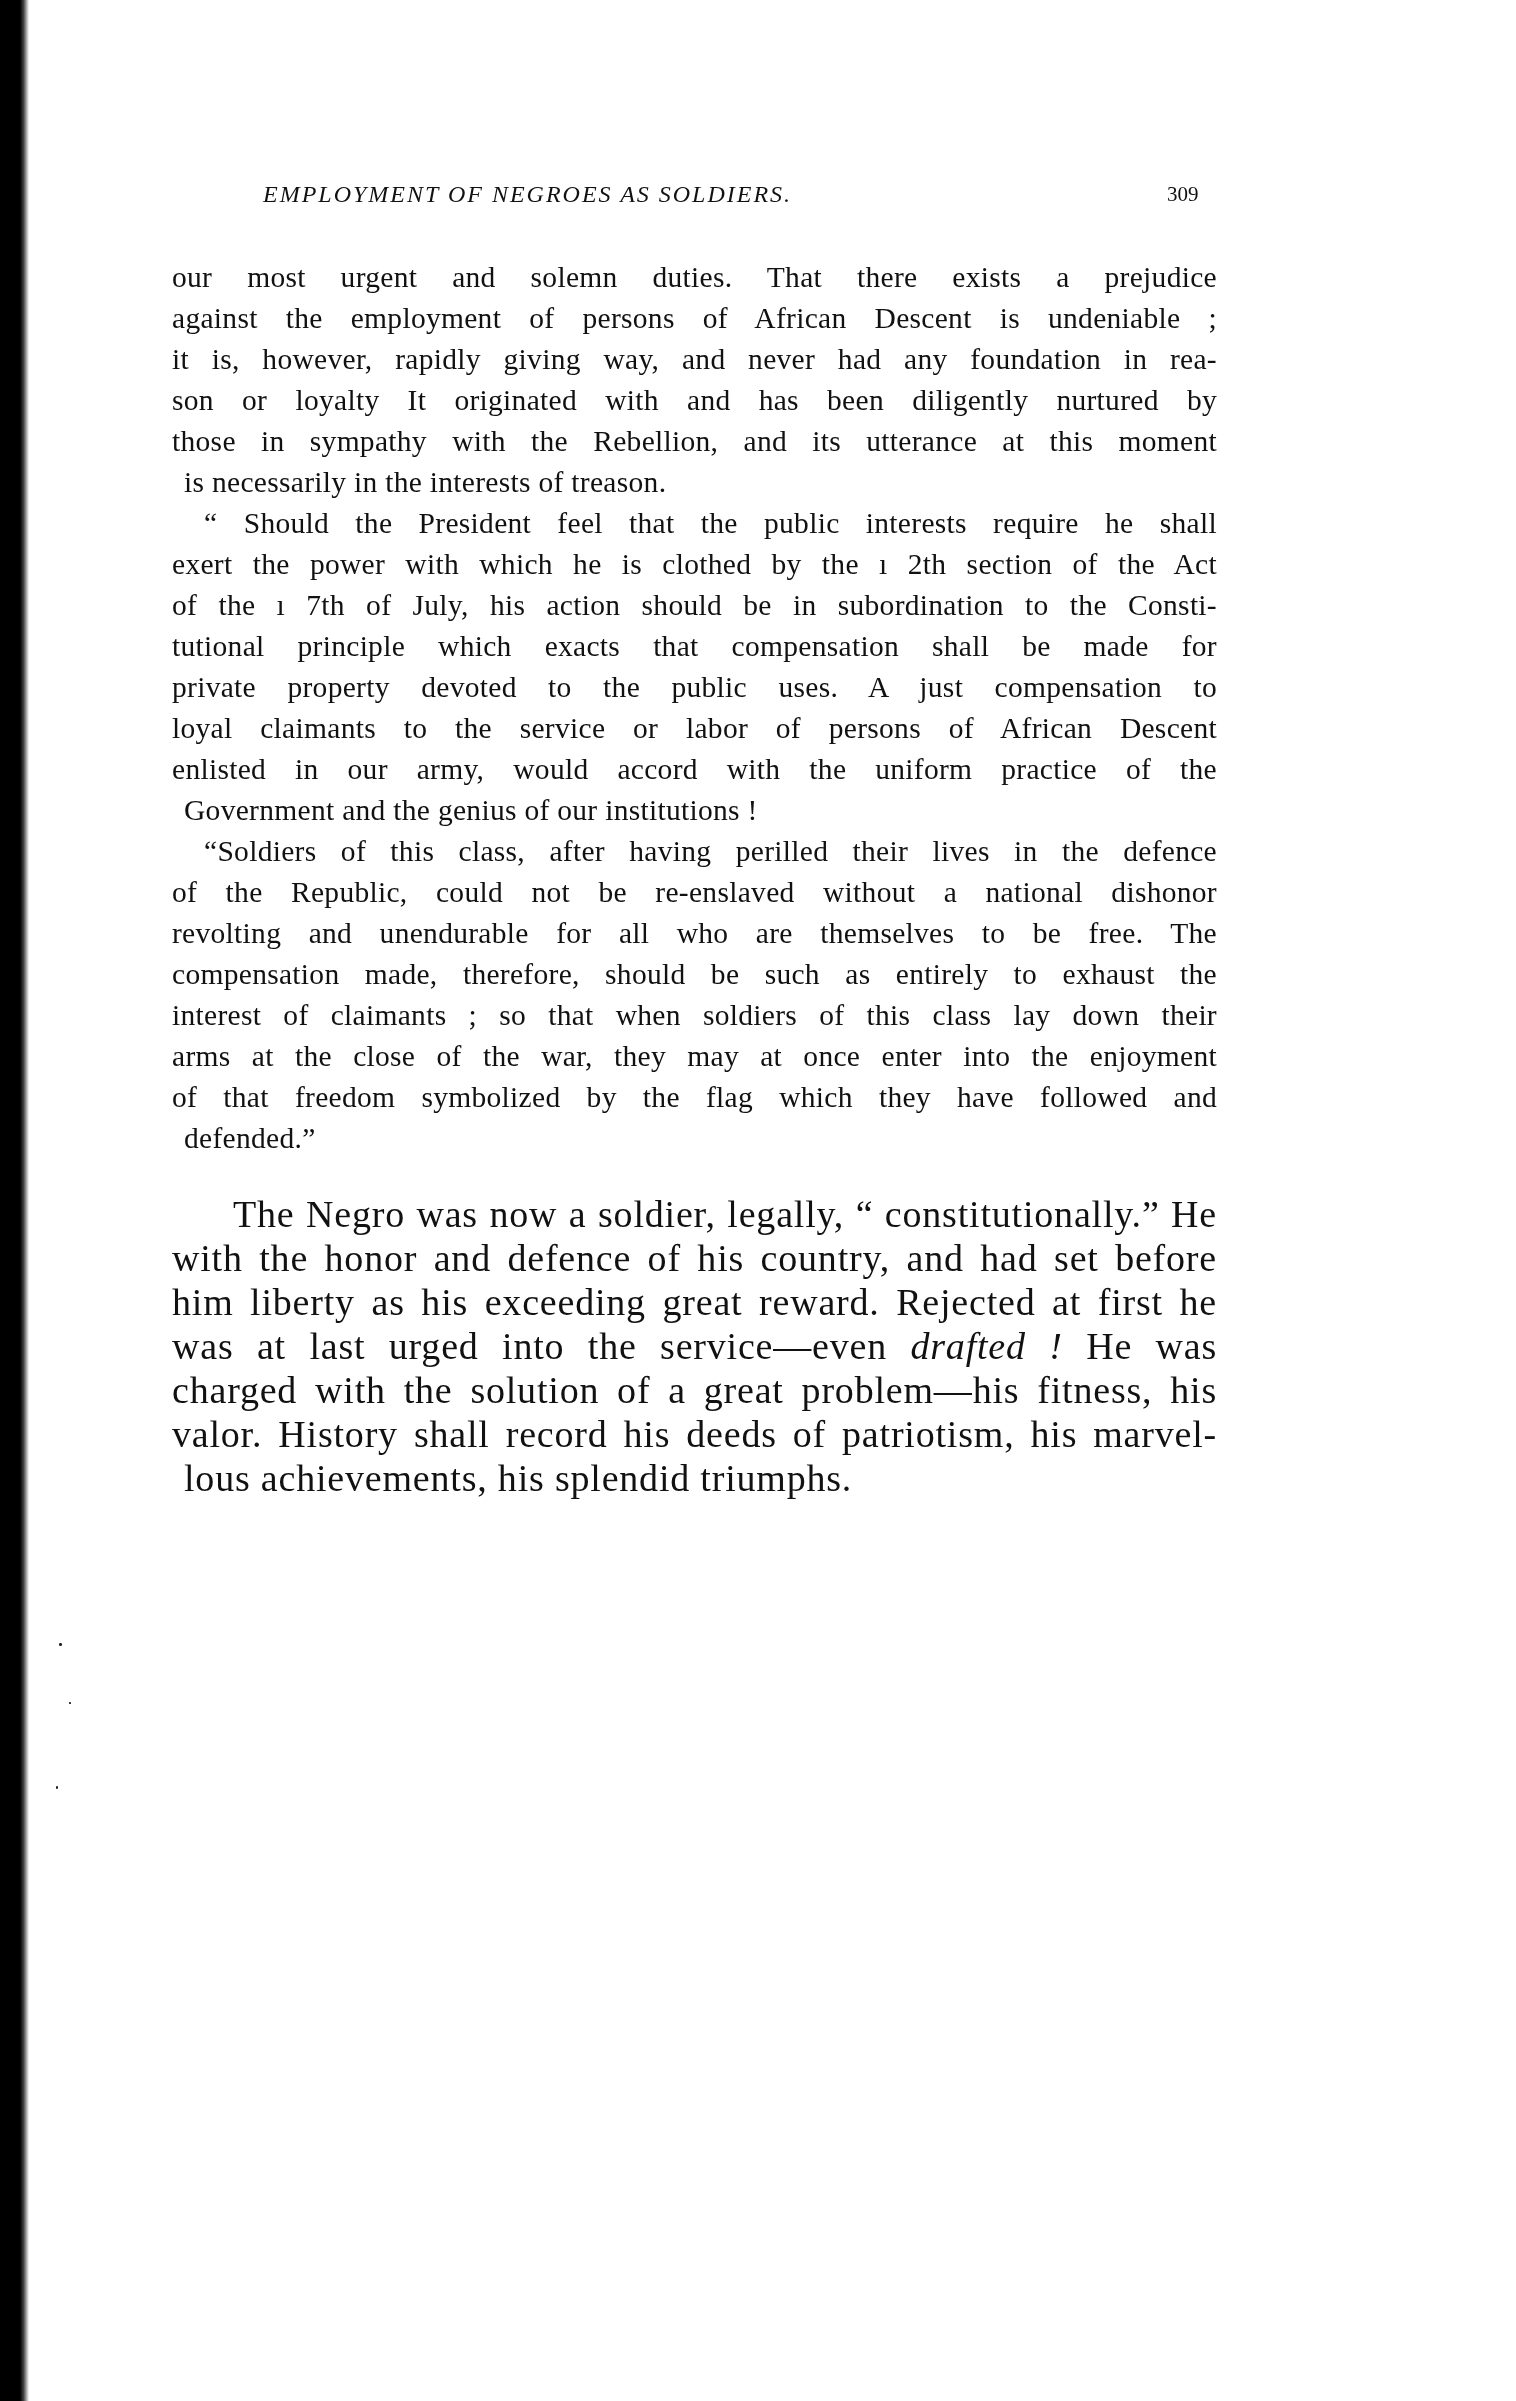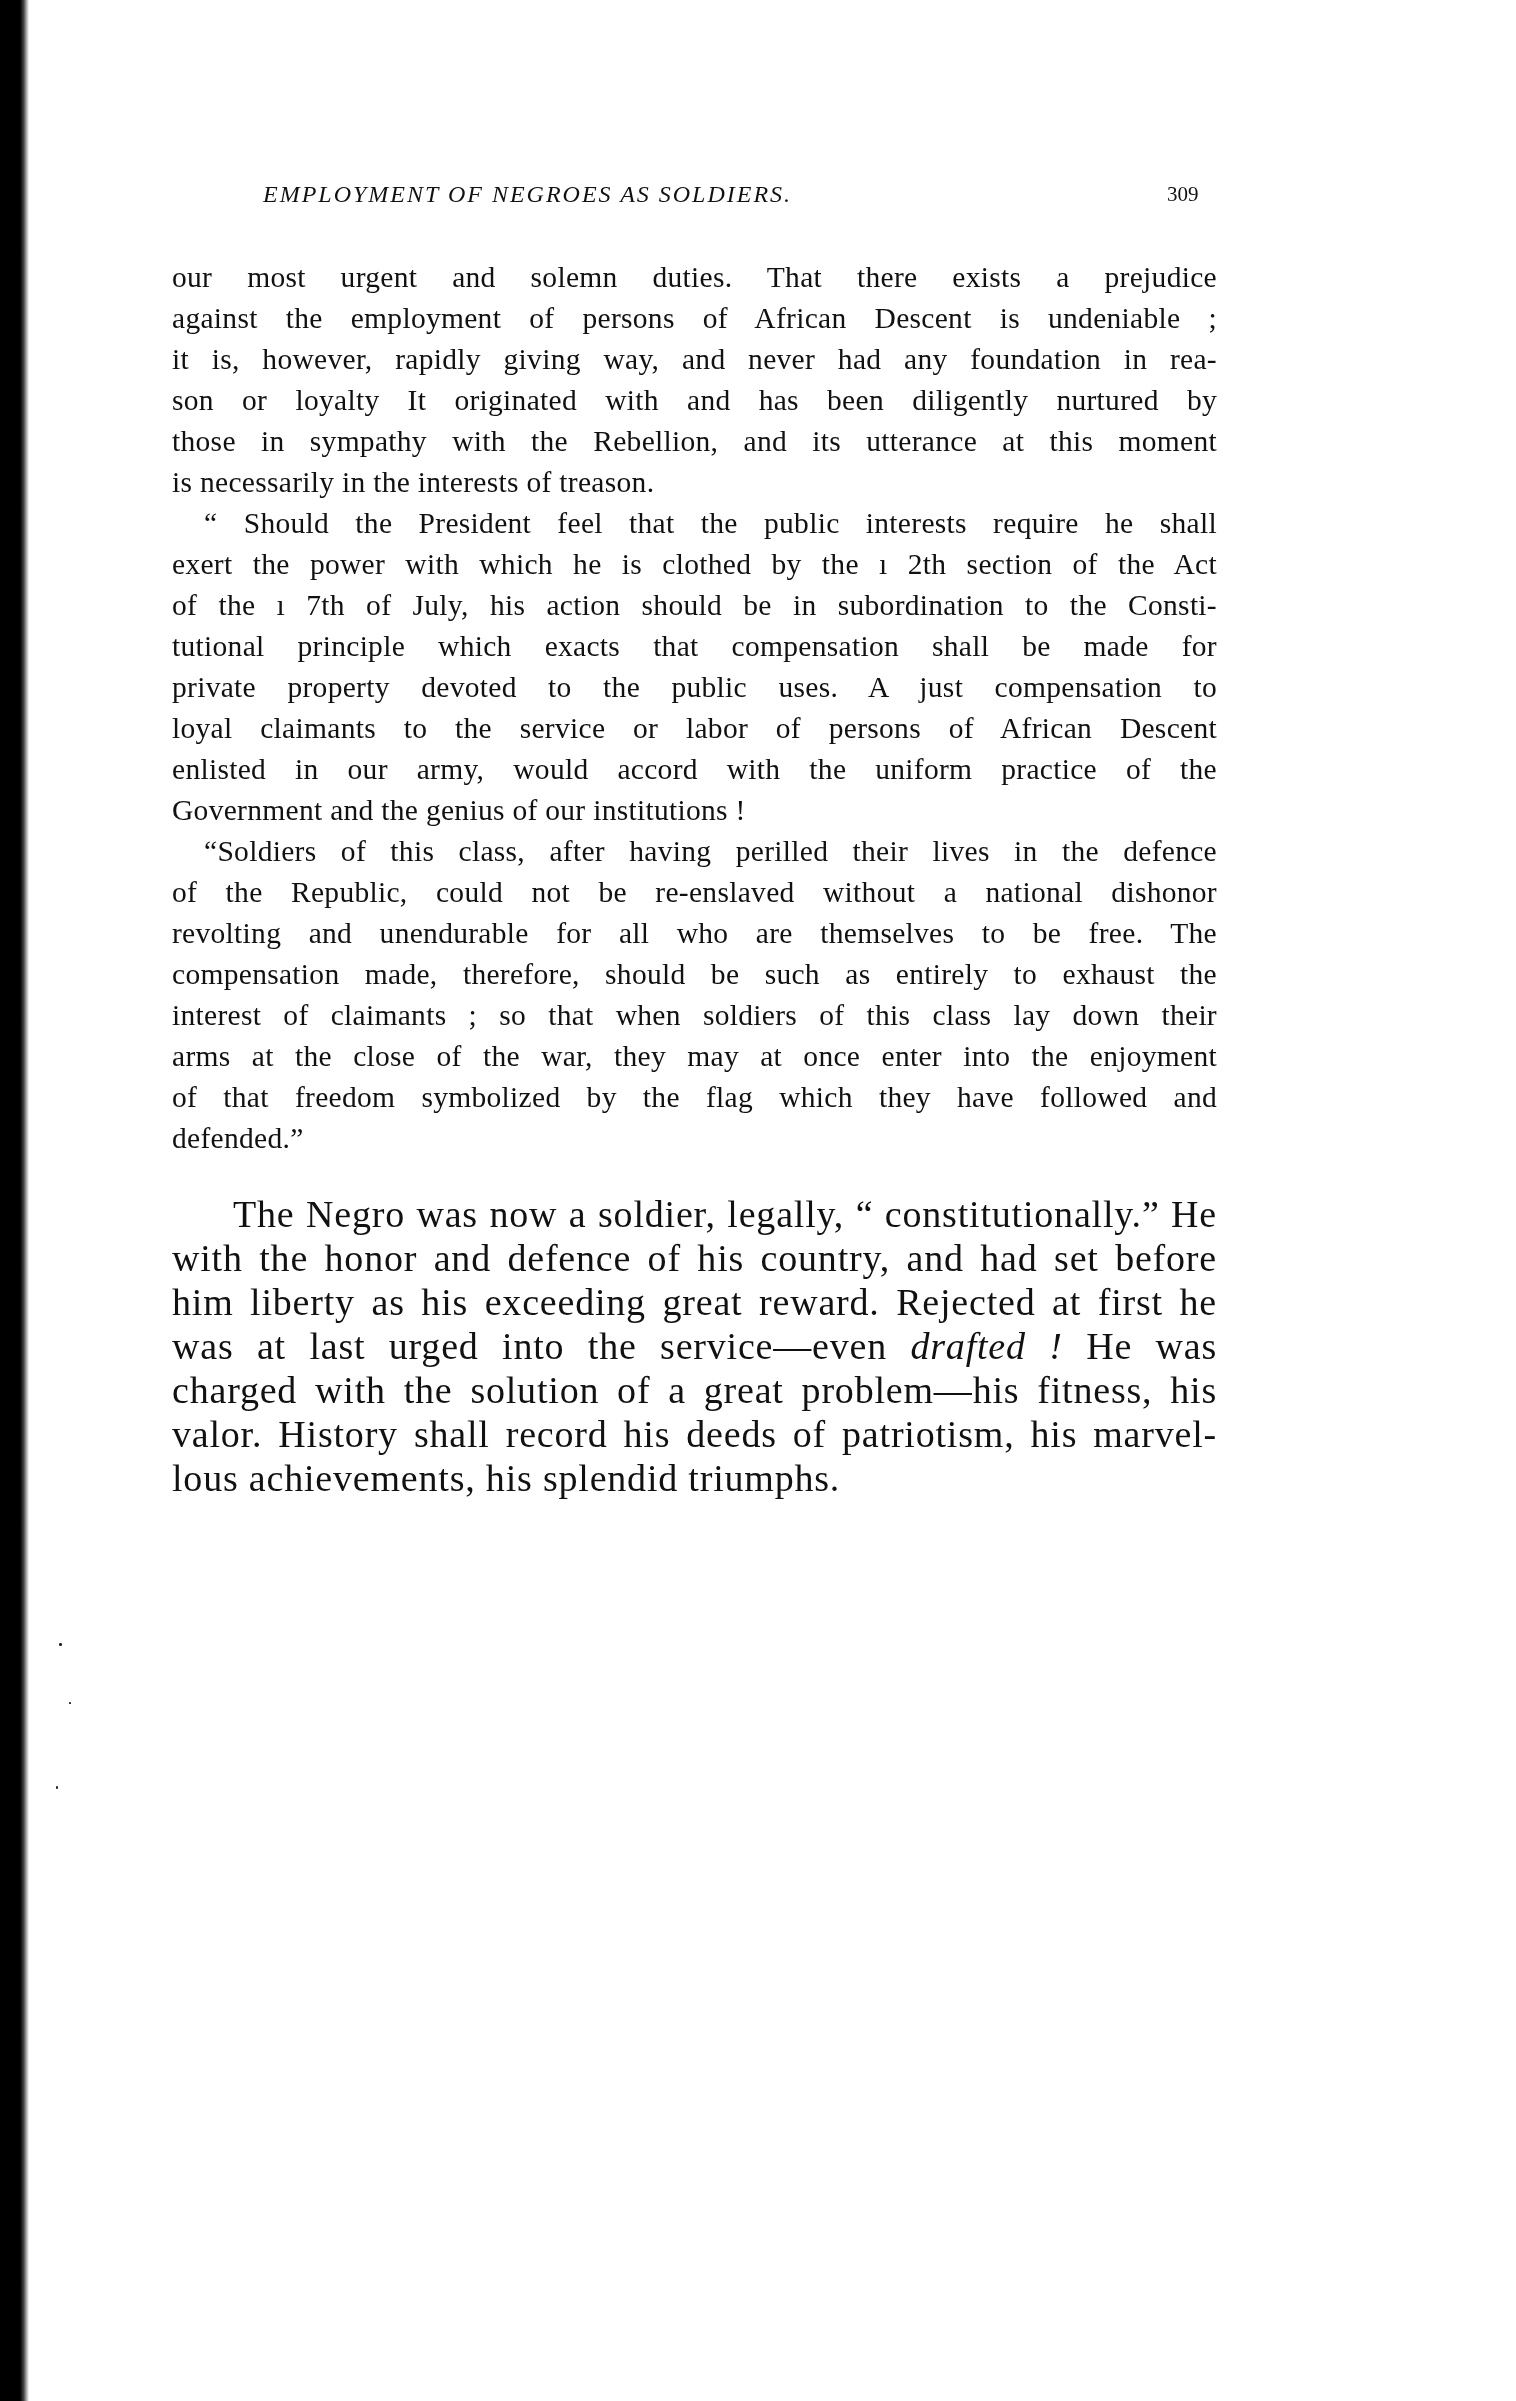--- a/index.html
+++ b/index.html
@@ -22,21 +22,21 @@
       position: absolute; left: 1156px; top: 174px;
       font-size: 21px; line-height: 40px; white-space: nowrap; margin-left: 11px;
     }
     .block { position: absolute; left: 172px; width: 1045px; }
     .line {
       display: block; white-space: nowrap; text-align: justify;
       text-align-last: justify;
     }
     .quote .line { font-size: 29.5px; height: 41px; line-height: 41px; letter-spacing: 0.3px; }
     .prose .line { font-size: 38px; height: 44px; line-height: 44px; letter-spacing: 0.8px; }
-    .line.last { text-align-last: left; }
+    .line.last { text-align-last: left; margin-left: 12px; }
     .line.indent { padding-left: 32px; }
     .prose .line.indent { padding-left: 61px; }
     .line em { }
     .quote { top: 257px; }
     .prose { top: 1192px; }
   </style>
 </head>
 <body>
 
 <div class="scan-edge"></div>

